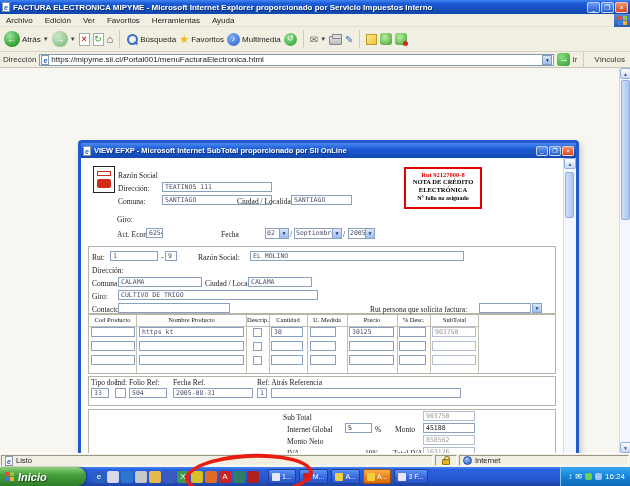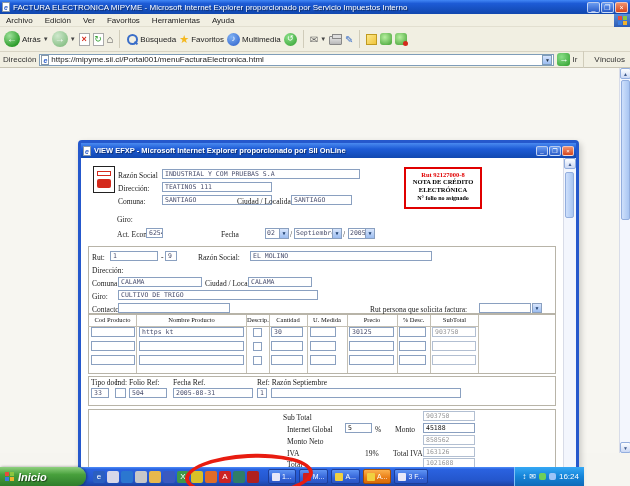--- a/index.html
+++ b/index.html
@@ -3,21 +3,21 @@
 <meta charset="utf-8">
 <style>
 * { box-sizing:border-box; margin:0; padding:0; }
 html,body { width:630px; height:486px; }
 .screen { position:relative; width:630px; height:486px; background:#f6f5f0; font-family:"Liberation Sans",sans-serif; overflow:hidden; }
 
 
 .titlebar { position:absolute; left:0; top:0; width:630px; height:14px;
   background:linear-gradient(180deg,#4287f5 0%,#1d5bd6 25%,#1148b0 95%);
   display:flex; align-items:center; padding:0 2px; }
-.titlebar .t { color:#fff; font-size:8px; font-weight:normal; margin-left:3px; white-space:nowrap; overflow:hidden; text-shadow:1px 1px 1px #0008; flex:1; }
+.titlebar .t { color:#fff; font-size:8px; font-weight:bold; margin-left:3px; white-space:nowrap; overflow:hidden; text-shadow:1px 1px 1px #0008; flex:1; }
 .winbtns { display:flex; gap:1px; }
 .wb { width:13px; height:11px; border-radius:2px; border:1px solid #fffa; font-size:7px; line-height:9px; text-align:center; color:#fff; background:linear-gradient(180deg,#6b9cf0,#2a5cc8); }
 .wb.close { background:linear-gradient(180deg,#f0926e,#d6461e); }
 .pgico { width:8px; height:10px; background:#fff; border:1px solid #8899aa; font-size:7px; line-height:9px; color:#2a5cc8; text-align:center; font-style:italic; font-weight:bold; }
 
 .menubar { position:absolute; left:0; top:14px; width:630px; height:13px; background:#f1efe2; border-bottom:1px solid #e2dfd0; display:flex; align-items:center; font-size:8px; color:#222; }
 .mi { padding:0 6px; }
 .winflag { position:absolute; right:0; top:0; width:16px; height:13px; background:linear-gradient(180deg,#5a8cd8,#2c5cb4); display:flex; align-items:center; justify-content:center; }
 .flag4 { width:9px; height:9px; display:grid; grid-template-columns:4px 4px; grid-template-rows:4px 4px; gap:1px; }
 .flag4 span:nth-child(1){background:#e84c3c}.flag4 span:nth-child(2){background:#8cc63f}
@@ -94,21 +94,21 @@
 
 
 .statusbar { position:absolute; left:0; top:453px; width:630px; height:14px; background:#f1efe2; border-top:1px solid #fff; display:flex; align-items:stretch; font-size:7.5px; color:#222; }
 .sp { border:1px solid; border-color:#9a968a #ffffff #ffffff #9a968a; margin:1px; display:flex; align-items:center; gap:3px; padding:0 3px; }
 .sp.grow { flex:1; }
 .lock { position:relative; width:8px; height:6px; background:#e8b820; border:1px solid #967608; border-radius:1px; margin-top:3px; }
 .lock:before { content:""; position:absolute; left:1px; top:-4px; width:4px; height:4px; border:1px solid #967608; border-bottom:none; border-radius:3px 3px 0 0; }
 .globe { width:9px; height:9px; border-radius:50%; background:radial-gradient(circle at 35% 30%,#9cc4f8,#2a5cc8); border:1px solid #1c4aa8; }
 
 
-.taskbar { position:absolute; left:0; top:467px; width:584px; height:19px; background:linear-gradient(180deg,#4f8df8 0%,#2a62e0 12%,#2456cc 70%,#1c42a0 100%); display:flex; align-items:center; }
+.taskbar { position:absolute; left:0; top:467px; width:630px; height:19px; background:linear-gradient(180deg,#4f8df8 0%,#2a62e0 12%,#2456cc 70%,#1c42a0 100%); display:flex; align-items:center; }
 .startbtn { height:19px; width:86px; border-radius:0 9px 9px 0; background:linear-gradient(180deg,#8ed07e 0%,#48a03c 40%,#2f7d2b 100%); box-shadow:1px 0 3px #0006; display:flex; align-items:center; gap:3px; padding:0 8px 0 5px; color:#fff; font-style:italic; font-weight:bold; font-size:11px; text-shadow:1px 1px 1px #0008; }
 .startbtn .flag4 { width:10px; height:10px; }
 .qlwrap { display:flex; align-items:center; margin-left:6px; }
 .ql { width:12px; height:12px; border-radius:2px; margin:0 1px; font-size:8px; line-height:12px; text-align:center; color:#fff; overflow:hidden; }
 .taskbtns { display:flex; align-items:center; gap:3px; margin-left:8px; }
 .taskbtn { height:15px; min-width:26px; border-radius:2px; background:linear-gradient(180deg,#5f94f4,#3464d8 60%,#2a54c4); border:1px solid #1e3e98; display:flex; align-items:center; gap:2px; padding:0 3px; color:#fff; font-size:7px; white-space:nowrap; }
 .taskbtn.active { background:linear-gradient(180deg,#fcb04c,#e87c14 60%,#d86c08); border-color:#a04c04; }
 .tbi { width:8px; height:8px; border-radius:1px; display:inline-block; }
 .tray { margin-left:auto; height:19px; display:flex; align-items:center; gap:3px; padding:0 5px 0 7px; background:linear-gradient(180deg,#35a8f5 0%,#1584d8 50%,#0f6ab8 100%); border-left:1px solid #7fc0f8; color:#fff; font-size:8px; }
 .tdot { width:7px; height:7px; border-radius:2px; display:inline-block; }
@@ -203,36 +203,35 @@
   <div class="content">
     <div class="vscroll">
       <span class="sbtn" style="top:0">▲</span>
       <span class="sthumb" style="top:12px;height:140px"></span>
       <span class="sbtn" style="top:374px">▼</span>
     </div>
 
     <div class="popup">
       <div class="p-title">
         <span class="pgico">e</span>
-        <span class="t">VIEW EFXP - Microsoft Internet Explorer proporcionado por SII OnLine</span>
+        <span class="t">VIEW EFXP - Microsoft Internet SubTotal proporcionado por SII OnLine</span>
         <span class="winbtns">
           <span class="wb">_</span>
           <span class="wb">❐</span>
           <span class="wb close">×</span>
         </span>
       </div>
 
       <div class="p-body">
 
         <span class="logo">
             <span class="r1"></span>
             <span class="r2"></span>
           </span>
         <span class="l" style="left:37px;top:13px">Razón Social</span>
-        <span class="f" style="left:81px;top:11px;width:198px">INDUSTRIAL Y COM PRUEBAS S.A</span>
         <span class="l" style="left:37px;top:26px">Dirección:</span>
         <span class="f" style="left:81px;top:24px;width:110px">TEATINOS 111</span>
         <span class="l" style="left:37px;top:39px">Comuna:</span>
         <span class="f" style="left:81px;top:37px;width:110px">SANTIAGO</span>
         <span class="l" style="left:156px;top:39px">Ciudad / Localidad:</span>
         <span class="f" style="left:210px;top:37px;width:61px">SANTIAGO</span>
         <span class="l" style="left:36px;top:57px">Giro:</span>
         <span class="l" style="left:36px;top:72px">Act. Econ :</span>
         <span class="f" style="left:65px;top:70px;width:17px">62547</span>
         <span class="l" style="left:140px;top:72px">Fecha</span>
@@ -257,21 +256,21 @@
           <div class="tip">ELECTRÓNICA</div>
           <div class="fol">N° folio no asignado</div>
         </span>
 
         <span class="frame" style="left:7px;top:88px;width:468px;height:68px"></span>
         <span class="l" style="left:11px;top:95px">Rut:</span>
         <span class="f" style="left:29px;top:93px;width:48px">1</span>
         <span class="l" style="left:80px;top:95px">-</span>
         <span class="f" style="left:84px;top:93px;width:12px">9</span>
         <span class="l" style="left:117px;top:95px">Razón Social:</span>
-        <span class="f" style="left:169px;top:93px;width:182px">EL MOLINO</span>
+        <span class="f" style="left:169px;top:93px;width:214px">EL MOLINO</span>
         <span class="l" style="left:11px;top:108px">Dirección:</span>
         <span class="l" style="left:11px;top:121px">Comuna:</span>
         <span class="f" style="left:37px;top:119px;width:84px">CALAMA</span>
         <span class="l" style="left:124px;top:121px">Ciudad / Localidad:</span>
         <span class="f" style="left:167px;top:119px;width:64px">CALAMA</span>
         <span class="l" style="left:11px;top:134px">Giro:</span>
         <span class="f" style="left:37px;top:132px;width:200px">CULTIVO DE TRIGO</span>
         <span class="l" style="left:11px;top:147px">Contacto:</span>
         <span class="f" style="left:37px;top:145px;width:112px"></span>
         <span class="l" style="left:289px;top:147px">Rut persona que solicita factura:</span>
@@ -322,21 +321,21 @@
         <span class="f" style="left:229px;top:197px;width:26px"></span>
         <span class="f" style="left:268px;top:197px;width:45px"></span>
         <span class="f" style="left:318px;top:197px;width:27px"></span>
         <span class="f dis" style="left:351px;top:197px;width:44px"></span>
 
         <span class="frame" style="left:7px;top:218px;width:468px;height:30px"></span>
         <span class="l" style="left:10px;top:220px">Tipo doc:</span>
         <span class="l" style="left:34px;top:220px">Ind:</span>
         <span class="l" style="left:48px;top:220px">Folio Ref:</span>
         <span class="l" style="left:92px;top:220px">Fecha Ref.</span>
-        <span class="l" style="left:176px;top:220px">Ref: Razón Septiembre</span>
+        <span class="l" style="left:176px;top:220px">Ref: Atrás Referencia</span>
         <span class="f" style="left:10px;top:230px;width:18px">33</span>
         <span class="f" style="left:34px;top:230px;width:11px"></span>
         <span class="f" style="left:48px;top:230px;width:38px">504</span>
         <span class="f" style="left:92px;top:230px;width:80px">2005-08-31</span>
         <span class="f" style="left:176px;top:230px;width:10px">1</span>
         <span class="f" style="left:190px;top:230px;width:190px"></span>
 
         <span class="frame" style="left:7px;top:251px;width:468px;height:60px"></span>
         <span class="l" style="left:202px;top:255px">Sub Total</span>
         <span class="f dis" style="left:342px;top:253px;width:52px">903750</span>
@@ -363,20 +362,33 @@
           <span class="sthumb" style="top:14px;height:46px"></span>
           <span class="sbtn" style="top:327px">▼</span>
         </div>
       </div>
 
       <span class="redellipse"></span>
 
     </div>
   </div>
 
+  <div class="statusbar">
+    <span class="sp grow">
+      <span class="pgico">e</span>
+      <span>Listo</span>
+    </span>
+    <span class="sp" style="width:22px;justify-content:center">
+      <span class="lock"></span>
+    </span>
+    <span class="sp" style="width:170px">
+      <span class="globe"></span>
+      <span>Internet</span>
+    </span>
+  </div>
 
   <div class="taskbar">
     <span class="startbtn">
       <span class="flag4">
           <span></span>
           <span></span>
           <span></span>
           <span></span>
         </span>
       <span>Inicio</span>

